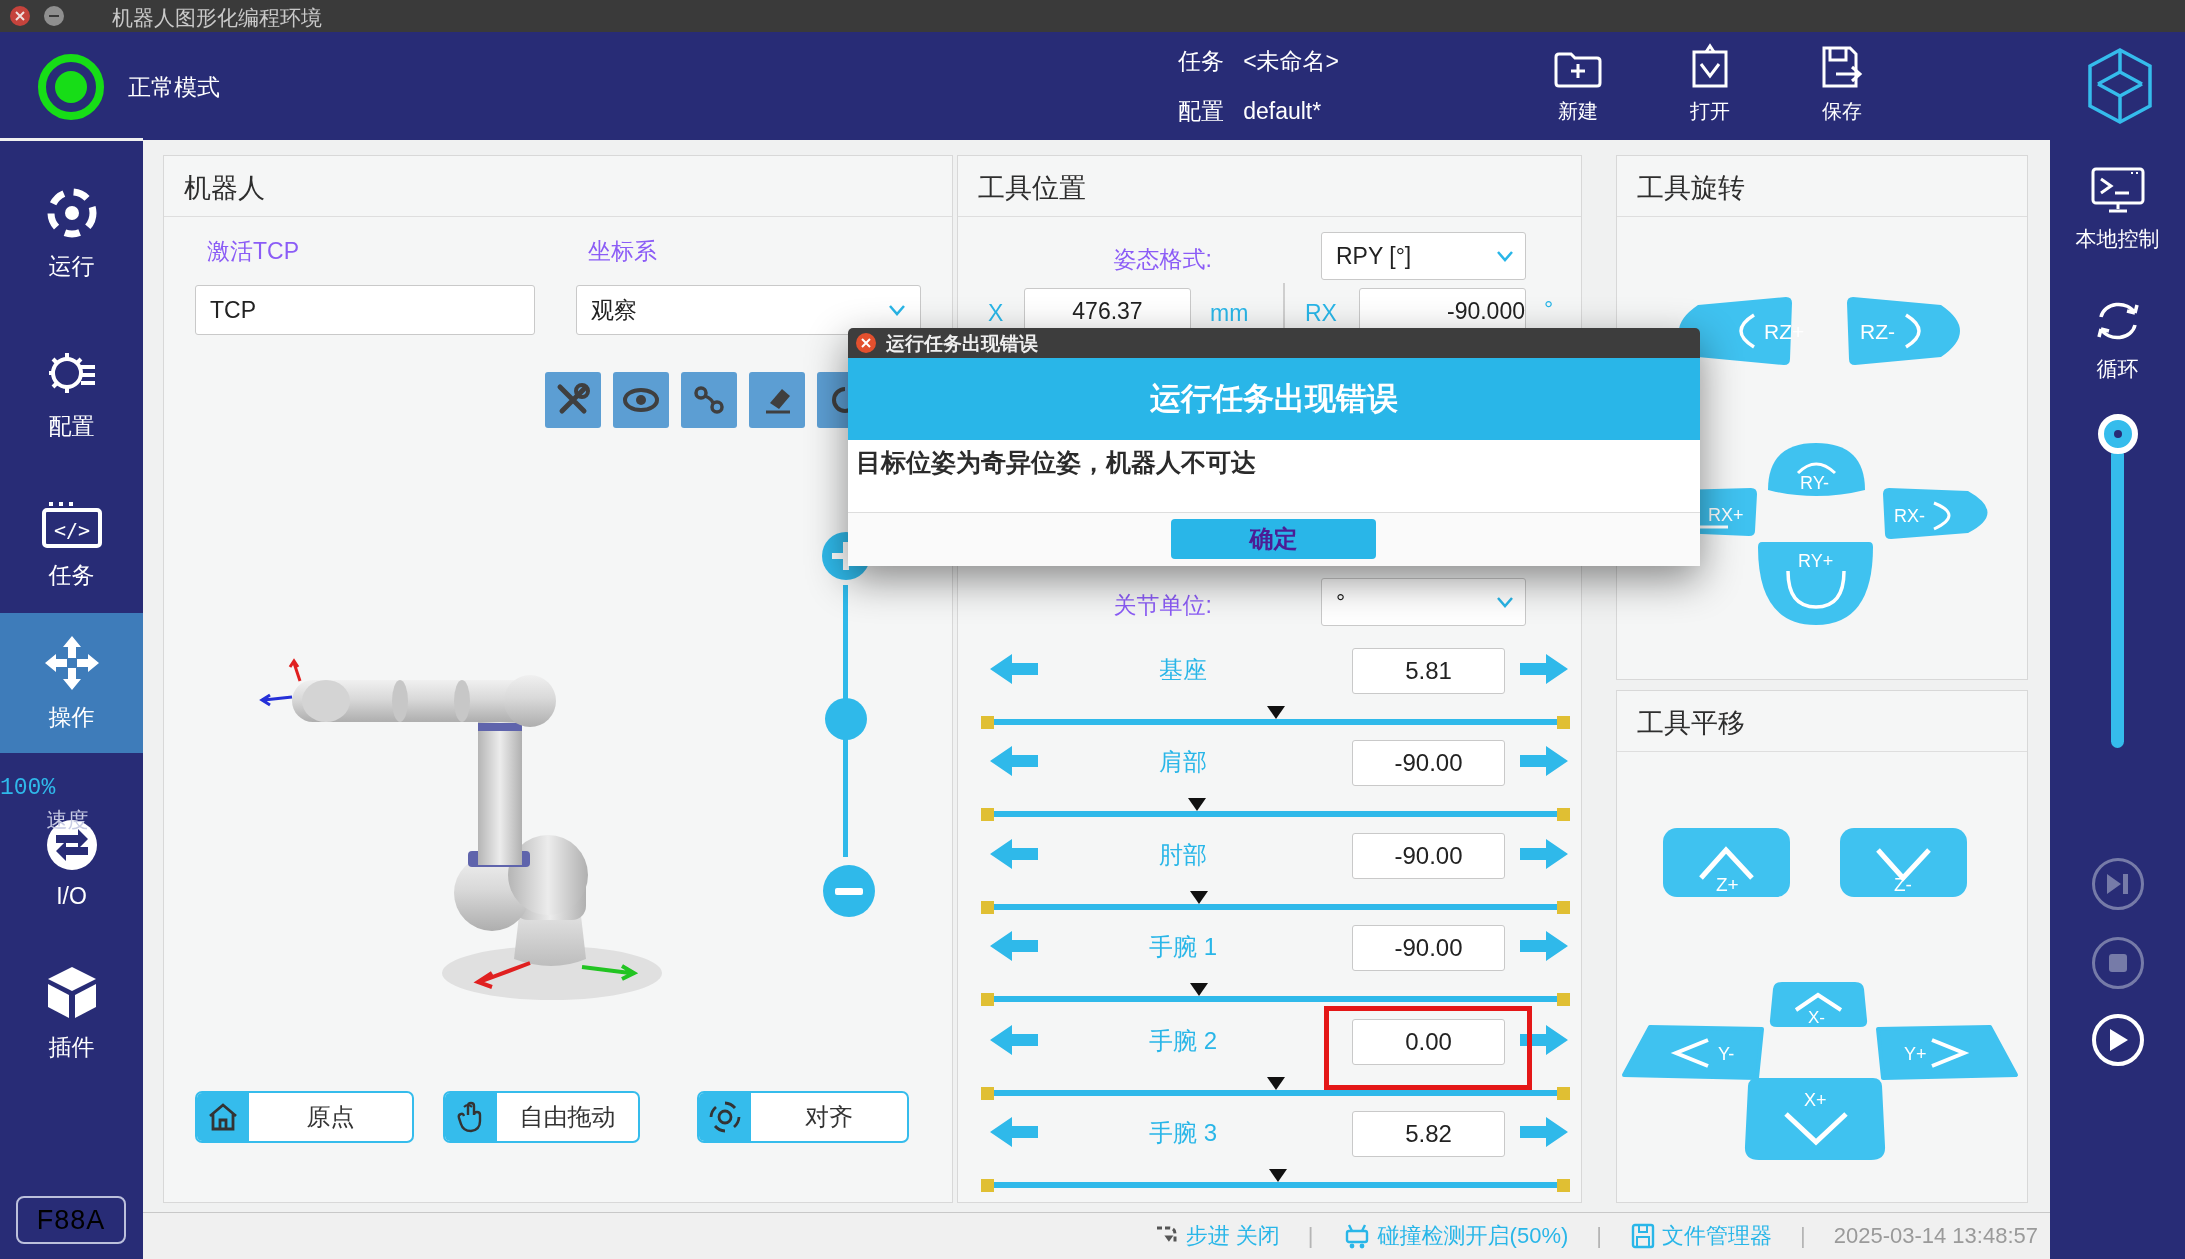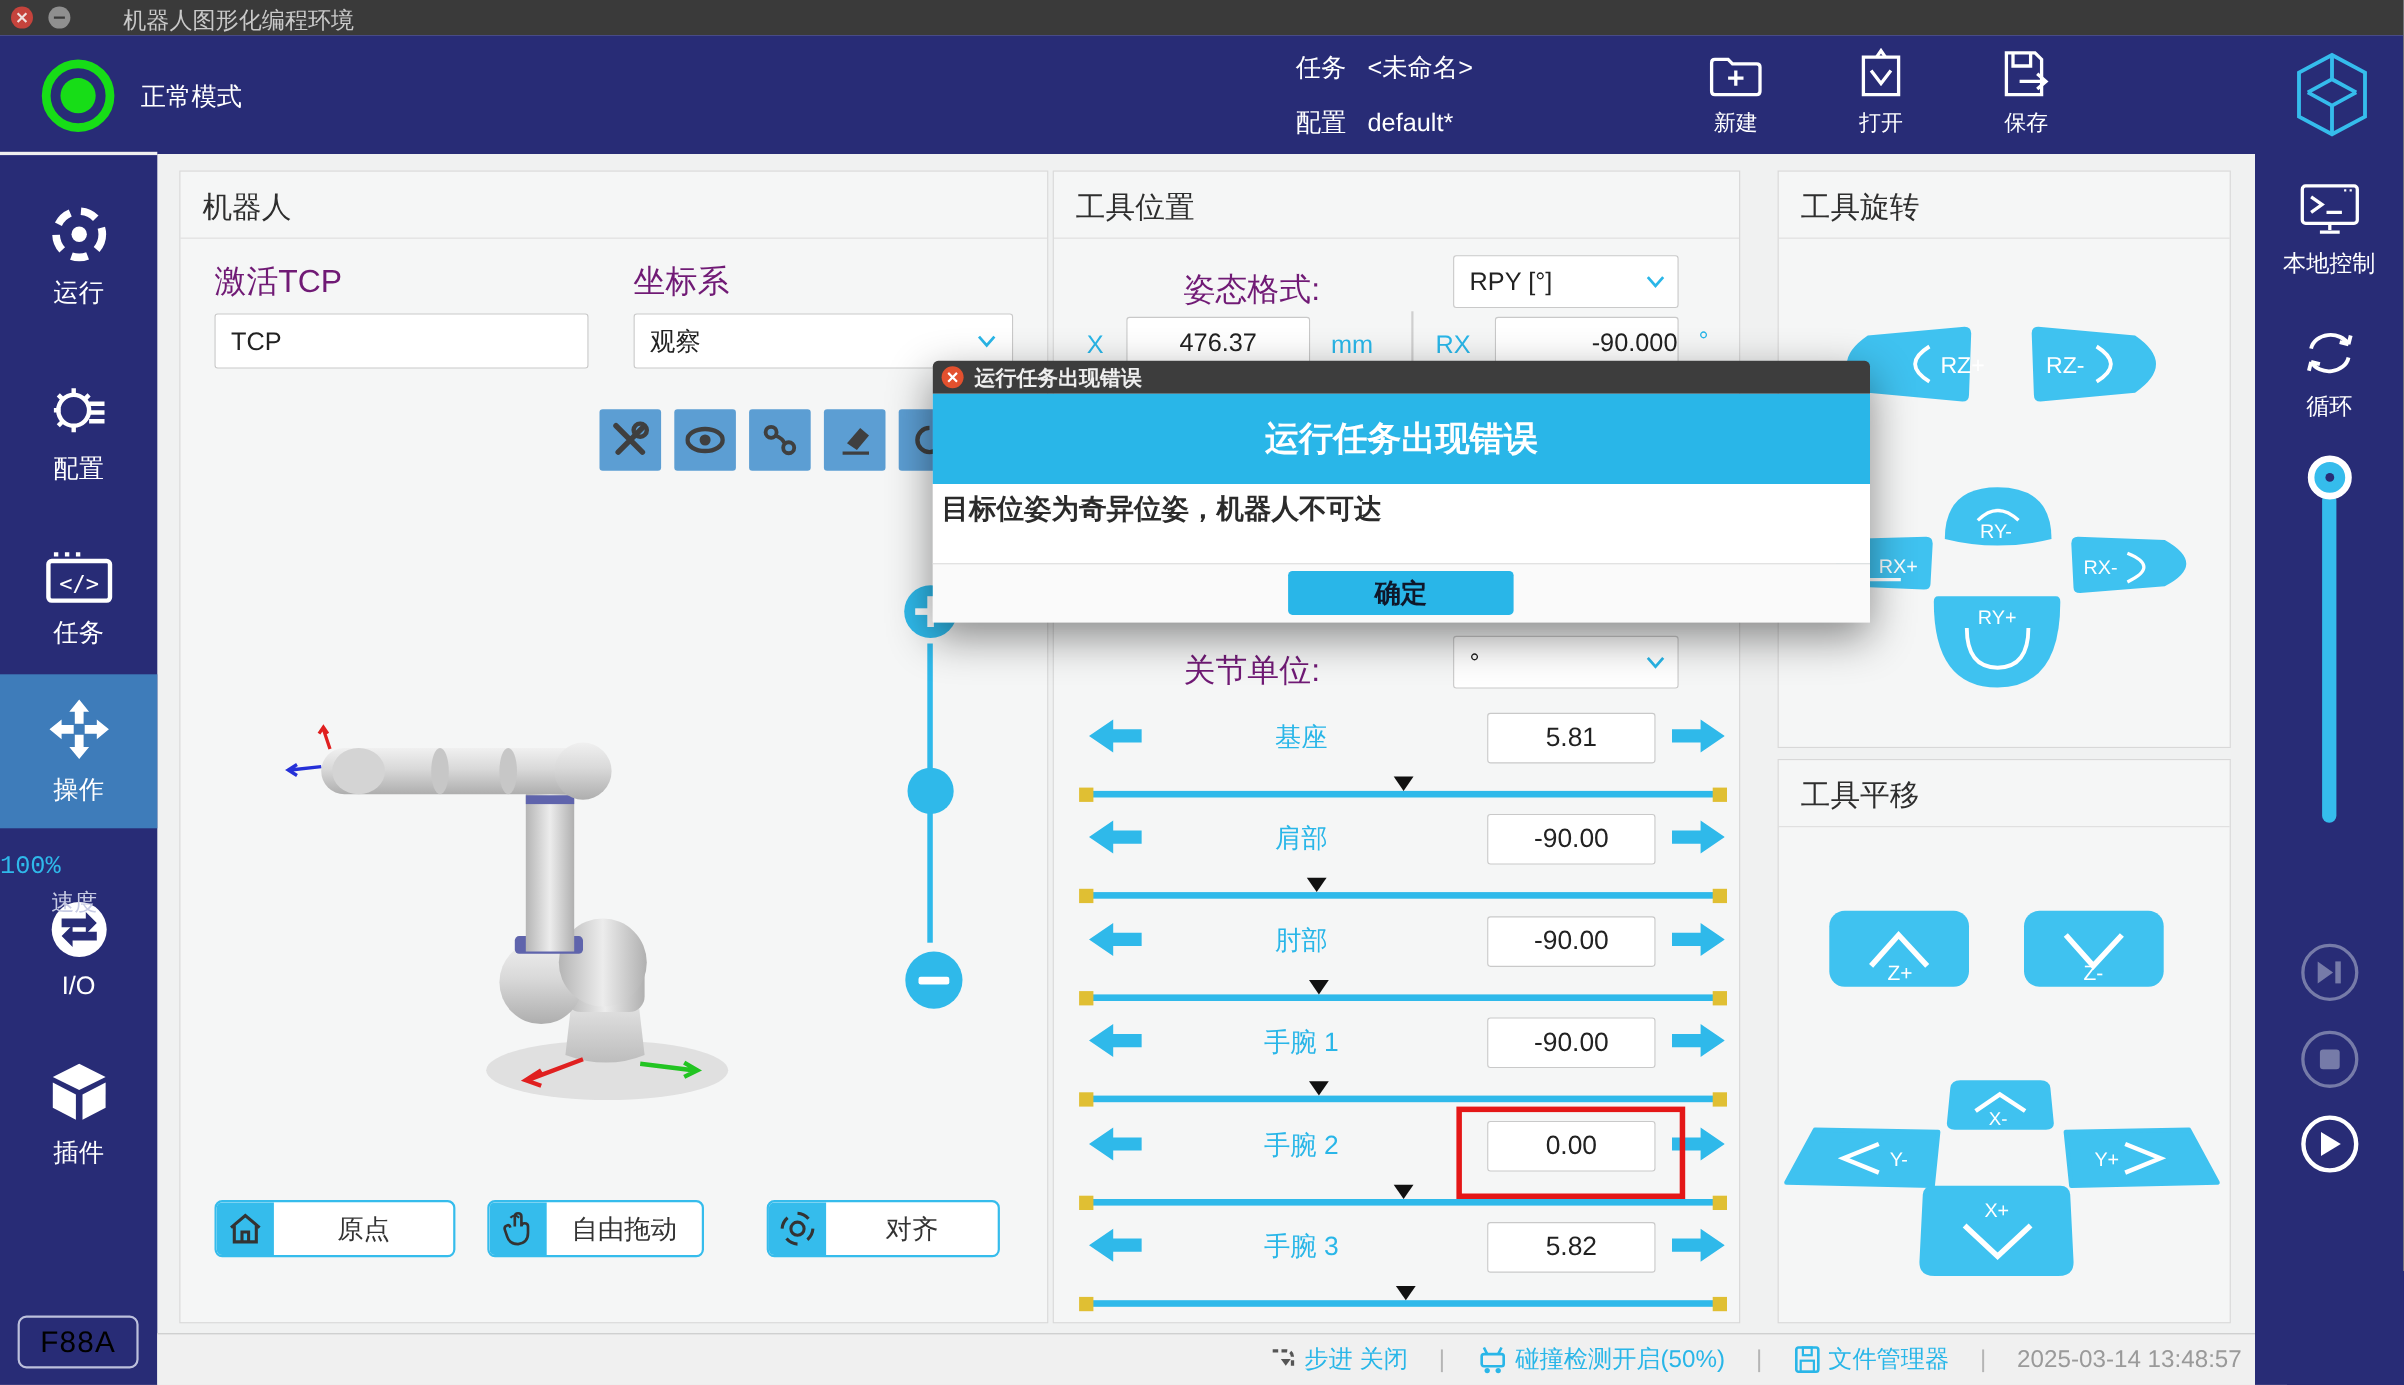--- a/index.html
+++ b/index.html
@@ -34,21 +34,21 @@
   .vtrack{left:2111px;top:448px;width:13px;height:300px;background:#35bcec;border-radius:7px;}
   .vhandle{left:2098px;top:414px;width:40px;height:40px;border-radius:50%;background:#35bcec;border:6px solid #fff;box-sizing:border-box;}
   .vhandle::after{content:"";position:absolute;left:10px;top:10px;width:8px;height:8px;border-radius:50%;background:#282c76;}
   .cbtn{left:2092px;width:52px;height:52px;border-radius:50%;box-sizing:border-box;display:flex;align-items:center;justify-content:center;}
   .cbtn.dim{border:3px solid #767ba8;}
   .cbtn.play{border:4px solid #fff;}
   
   .panel{background:#f5f6f6;border:1px solid #d8d8d8;box-sizing:border-box;}
   .panel-title{position:absolute;left:20px;top:14px;font-size:27px;color:#2e2e2e;}
   .panel-hr{position:absolute;left:0;top:60px;width:100%;height:1px;background:#dedede;}
-  .flabel{font-size:29px;color:#701a75;}
+  .flabel{font-size:23px;color:#8b5cf6;margin-left:12px;}
   .fieldbox{background:#fff;border:1px solid #c9c9c9;border-radius:3px;box-sizing:border-box;font-size:23px;color:#222;}
   input.fieldbox{outline:none;padding:0;}
   .selbox{display:flex;align-items:center;}
   .selbox .selval{flex:1;padding-left:14px;font-size:23px;color:#222;}
   .cyan{color:#29b6e8;}
   
   .tbtn{width:56px;height:56px;background:#5c9ed3;border-radius:3px;display:flex;align-items:center;justify-content:center;}
   
   .rbtn{height:52px;border:2px solid #35bcec;border-radius:7px;background:#fff;display:flex;align-items:stretch;box-sizing:border-box;overflow:hidden;}
   .rbtn .ric{width:52px;background:#35bcec;display:flex;align-items:center;justify-content:center;}
@@ -64,21 +64,21 @@
   .jtri{position:absolute;top:-8px;width:0;height:0;border-left:9px solid transparent;border-right:9px solid transparent;border-top:13px solid #111;}
   .hl-box{left:1324px;top:1006px;width:198px;height:74px;border:5px solid #e41717;z-index:40;}
   
   .dialog{left:848px;top:328px;width:852px;height:237px;z-index:100;box-shadow:0 14px 40px rgba(0,0,0,.45);border-radius:5px 5px 0 0;font-weight:bold;}
   .dlg-titlebar{position:absolute;left:0;top:0;width:100%;height:30px;background:#3d3d3d;border-radius:5px 5px 0 0;}
   .dlg-title{position:absolute;left:38px;top:3px;color:#eee;font-size:19px;}
   .dlg-close{position:absolute;left:8px;top:5px;width:20px;height:20px;border-radius:50%;background:#e3502e;}
   .dlg-band{position:absolute;left:0;top:30px;width:100%;height:82px;background:#29b6e8;display:flex;align-items:center;justify-content:center;color:#fff;font-size:31px;}
   .dlg-msg{position:absolute;left:0;top:112px;width:100%;height:72px;background:#fff;box-sizing:border-box;padding:6px 0 0 8px;font-size:25px;color:#2b2b2b;}
   .dlg-footer{position:absolute;left:0;top:184px;width:100%;height:53px;background:#fafafa;border-top:1px solid #ddd;}
-  .dlg-ok{position:absolute;left:323px;top:6px;width:205px;height:40px;background:#29b6e8;border-radius:4px;color:#0f172a;font-size:24px;display:flex;align-items:center;justify-content:center;}
+  .dlg-ok{position:absolute;left:323px;top:6px;width:205px;height:40px;background:#29b6e8;border-radius:4px;color:#4c1d95;font-size:24px;display:flex;align-items:center;justify-content:center;}
   
   .statusbar{left:143px;top:1212px;width:1907px;height:47px;background:#f0f0f0;border-top:1px solid #c8c8c8;box-sizing:border-box;
              display:flex;align-items:center;justify-content:flex-end;gap:28px;padding-right:12px;font-size:22px;}
   .sep{color:#b5b5b5;}
   .sgray{color:#9a9a9a;}
   .sitem{display:flex;align-items:center;gap:6px;}
   
   .zline{left:843px;top:585px;width:5px;height:272px;background:#2fb9ea;}
   .zplus{left:822px;top:532px;width:48px;height:48px;border-radius:50%;background:#2fb9ea;}
   .zplus::before{content:"";position:absolute;left:10px;top:21px;width:28px;height:6px;background:#fff;}

